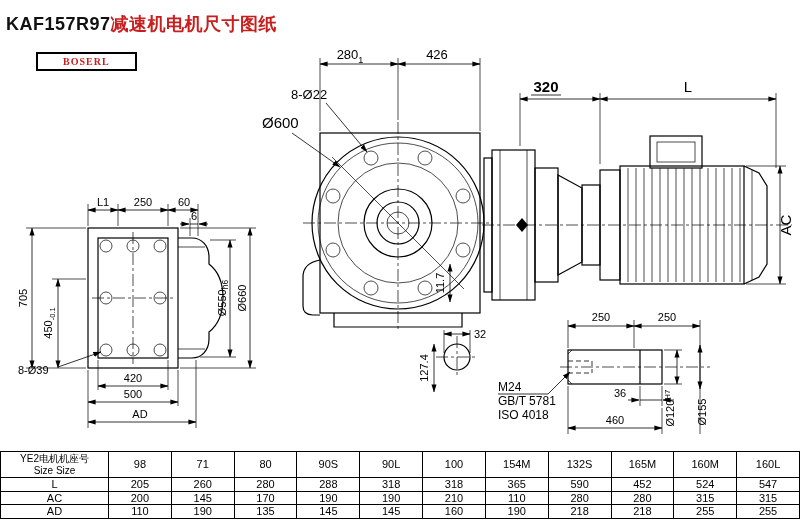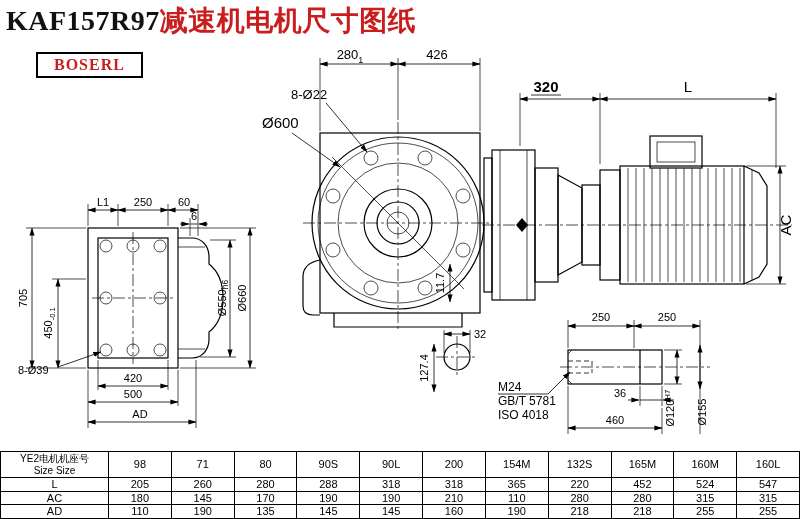--- a/index.html
+++ b/index.html
@@ -1,20 +1,20 @@
 <!DOCTYPE html>
 <html><head>
 <meta charset="utf-8">
 <style>
   html,body{margin:0;padding:0;}
   body{width:800px;height:519px;position:relative;background:#fff;font-family:"Liberation Sans",sans-serif;overflow:hidden;}
-  .page-title{position:absolute;left:6px;top:2px;font-size:28px;font-weight:bold;letter-spacing:.5px;white-space:nowrap;font-family:Liberation Serif, serif;}
+  .page-title{position:absolute;left:6px;top:12px;font-size:18px;font-weight:bold;letter-spacing:.5px;white-space:nowrap;}
   .title-model{color:#111;}
   .title-cn{color:#c81e1e;}
-  .logo-box{position:absolute;left:36px;top:52px;border:2px solid #000;padding:2px 16px;font-size:16px;font-weight:bold;color:#c81e1e;letter-spacing:1px;font-family:"Liberation Serif",serif;background:#fff;}
+  .logo-box{position:absolute;left:36px;top:52px;border:2px solid #000;padding:2px 25px;font-size:10px;font-weight:bold;color:#c81e1e;letter-spacing:1px;font-family:"Liberation Serif",serif;background:#fff;}
   svg.draw{position:absolute;left:0;top:0;}
   svg text{font-family:"Liberation Sans",sans-serif;fill:#000;font-size:12px;}
   .t11{font-size:11px}.t12{font-size:12px}.t13{font-size:13px}.t15{font-size:15px}.b{font-weight:bold}
   .ol{fill:none;stroke:#000;stroke-width:1.2}
   .th{fill:none;stroke:#000;stroke-width:.7}
   .dm{fill:none;stroke:#000;stroke-width:.8}
   .cl{fill:none;stroke:#000;stroke-width:.7;stroke-dasharray:12 3 3 3}
   .hd{fill:none;stroke:#000;stroke-width:.8;stroke-dasharray:5 3}
   .ar2{marker-start:url(#ar);marker-end:url(#ar)}
   .ae{marker-end:url(#ar)}
@@ -263,44 +263,44 @@
       <tr class="hdr-row">
     <td>
       <span class="hdr-cn">YE2电机机座号</span>
       <span class="hdr-en">Size Size</span>
     </td>
     <td>98</td>
     <td>71</td>
     <td>80</td>
     <td>90S</td>
     <td>90L</td>
-    <td>200</td>
+    <td>100</td>
     <td>154M</td>
     <td>132S</td>
     <td>165M</td>
     <td>160M</td>
     <td>160L</td>
   </tr>
   <tr>
     <td>L</td>
     <td>205</td>
     <td>260</td>
     <td>280</td>
     <td>288</td>
     <td>318</td>
     <td>318</td>
     <td>365</td>
-    <td>220</td>
+    <td>590</td>
     <td>452</td>
     <td>524</td>
     <td>547</td>
   </tr>
   <tr>
     <td>AC</td>
-    <td>180</td>
+    <td>200</td>
     <td>145</td>
     <td>170</td>
     <td>190</td>
     <td>190</td>
     <td>210</td>
     <td>110</td>
     <td>280</td>
     <td>280</td>
     <td>315</td>
     <td>315</td>

